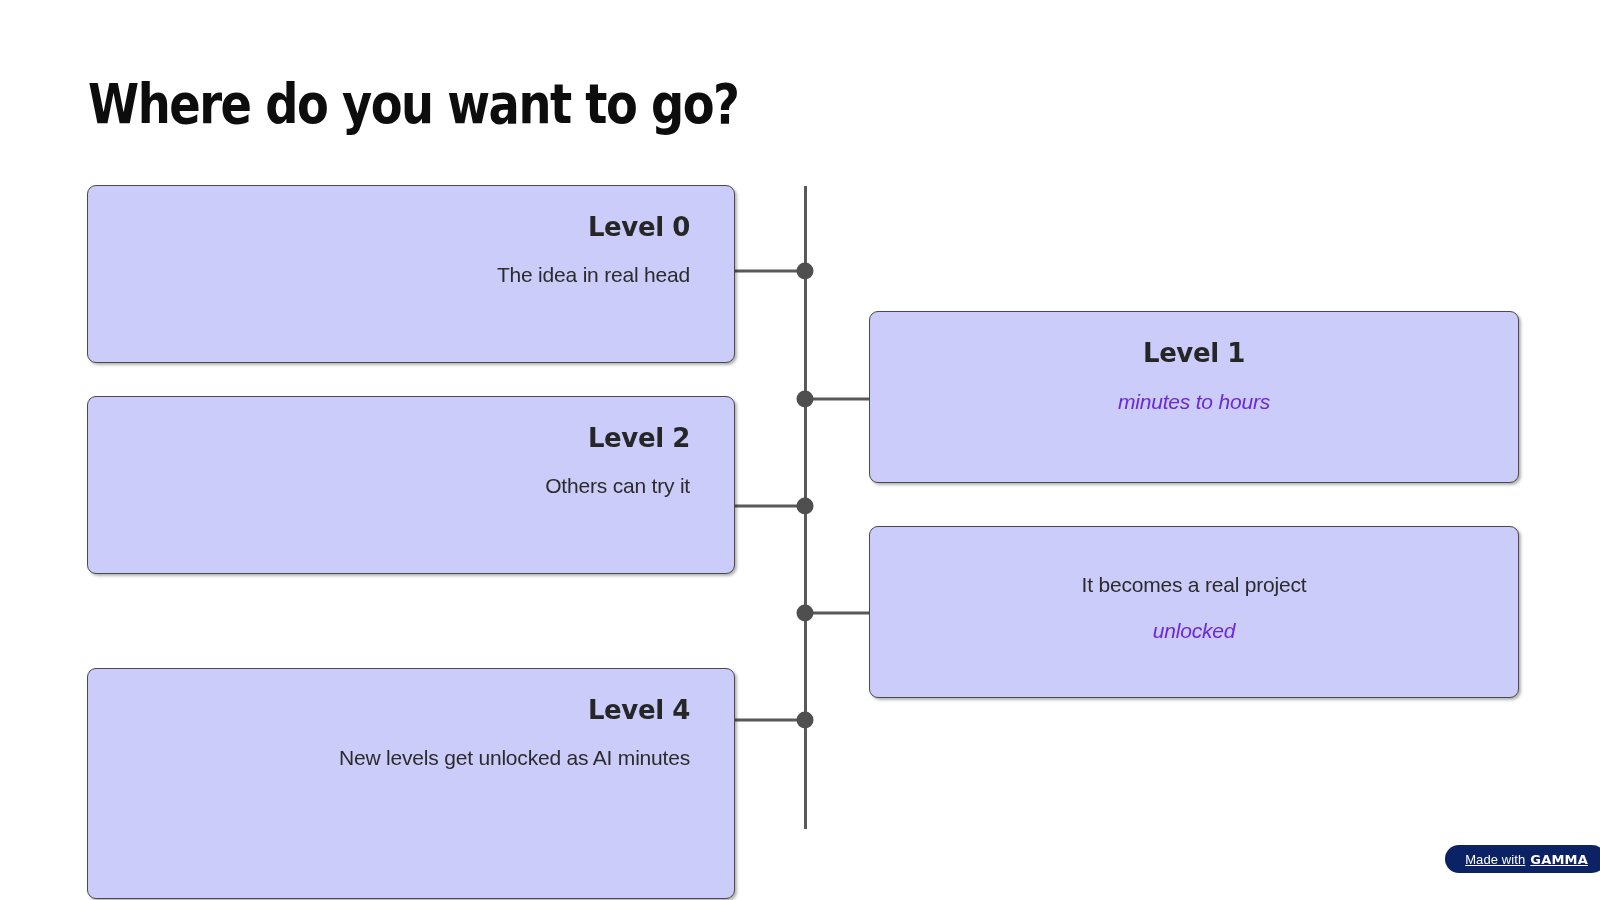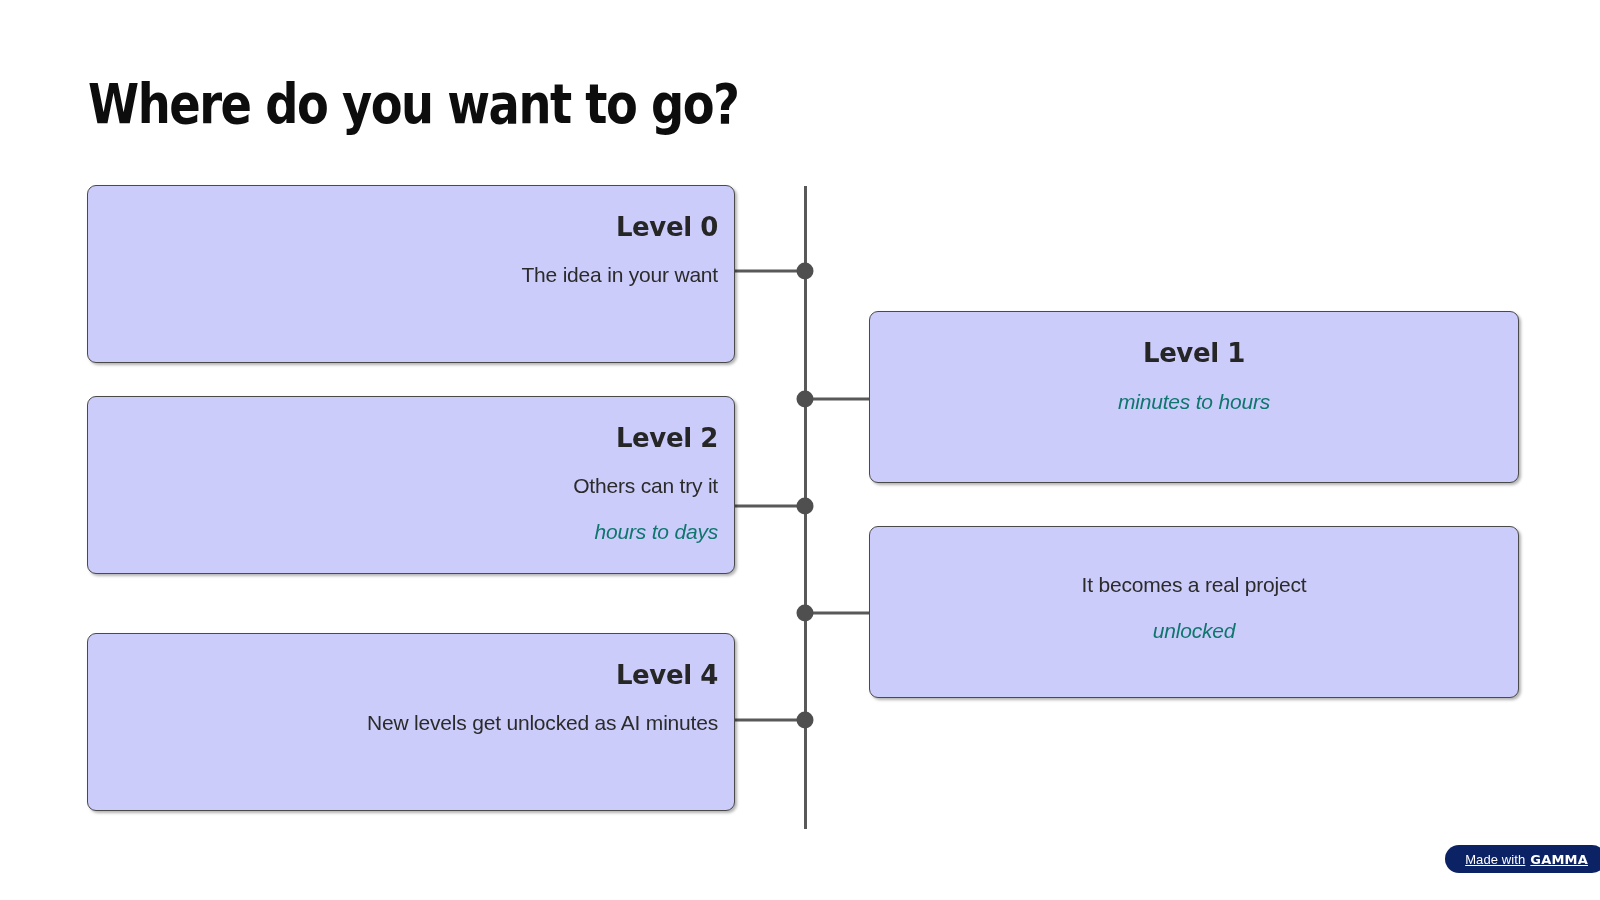--- a/index.html
+++ b/index.html
@@ -62,21 +62,21 @@
   }
 
   
   .card {
     position: absolute;
     box-sizing: border-box;
     background: #ccccfb;
     border: 1.5px solid #4a4a4a;
     border-radius: 9px;
     box-shadow: 2px 2px 3px rgba(0,0,0,0.30);
-    padding: 26px 16px;
+    padding: 26px 44px;
   }
   .card-left {
     text-align: right;
     left: 87px;
     width: 648px;
   }
   .card-right {
     text-align: center;
     left: 869px;
     width: 650px;
@@ -95,32 +95,32 @@
     font-weight: 400;
     color: #2b2b2b;
     margin: 19px 0 0 0;
     line-height: 1.25;
     letter-spacing: -0.2px;
   }
   .card-note {
     font-size: 21px;
     font-style: italic;
     font-weight: 400;
-    color: #0f766e;
+    color: #6d28d9;
     margin: 20px 0 0 0;
     line-height: 1.25;
     letter-spacing: -0.2px;
   }
 
   
   #card-level-0 { top: 185px; height: 178px; }
   #card-level-1 { top: 311px; height: 172px; }
   #card-level-2 { top: 396px; height: 178px; }
   #card-level-3 { top: 526px; height: 172px; }
-  #card-level-4 { top: 633px; height: 178px; }
+  #card-level-4 { top: 668px; height: 231px; }
 
   
   #made-with-badge {
     position: absolute;
     right: -6px;
     top: 845px;
     height: 28px;
     padding: 0 18px 0 20px;
     border-radius: 14px;
     background: #0b2265;
@@ -155,33 +155,32 @@
   <div class="connector" style="left:805px; top:613px; width:65px;"></div>
 
   <div class="timeline-dot" style="top:271px;"></div>
   <div class="timeline-dot" style="top:399px;"></div>
   <div class="timeline-dot" style="top:506px;"></div>
   <div class="timeline-dot" style="top:613px;"></div>
   <div class="timeline-dot" style="top:720px;"></div>
 
   <div class="card card-left" id="card-level-0">
     <div class="card-heading">Level 0</div>
-    <div class="card-body">The idea in your want</div>
+    <div class="card-body">The idea in real head</div>
 
   </div>
 
   <div class="card card-right" id="card-level-1">
     <div class="card-heading">Level 1</div>
     <div class="card-note">minutes to hours</div>
   </div>
 
   <div class="card card-left" id="card-level-2">
     <div class="card-heading">Level 2</div>
     <div class="card-body">Others can try it</div>
-    <div class="card-note">hours to days</div>
   </div>
 
   <div class="card card-right" id="card-level-3">
     <div class="card-body">It becomes a real project</div>
     <div class="card-note">unlocked</div>
   </div>
 
   <div class="card card-left" id="card-level-4">
     <div class="card-heading">Level 4</div>
     <div class="card-body">New levels get unlocked as AI minutes</div>

